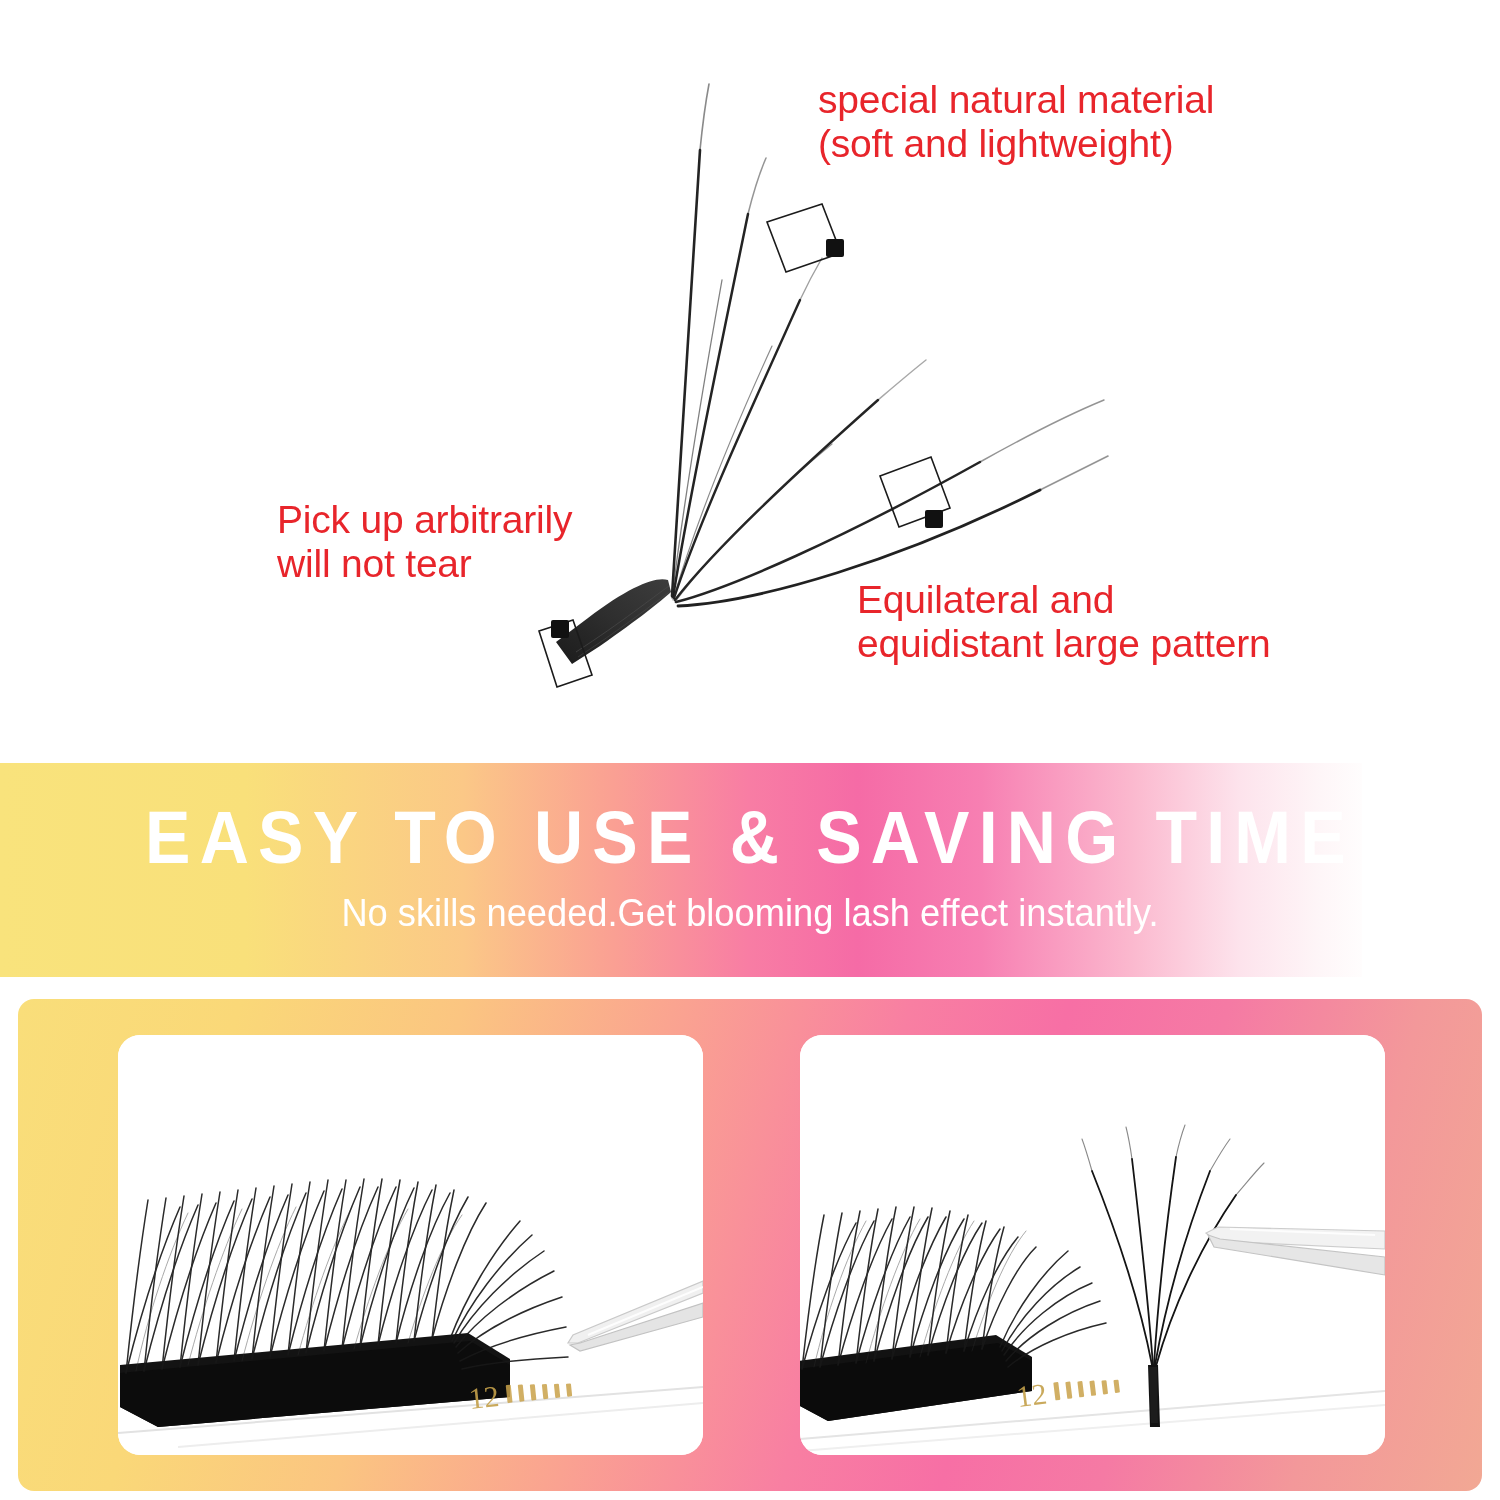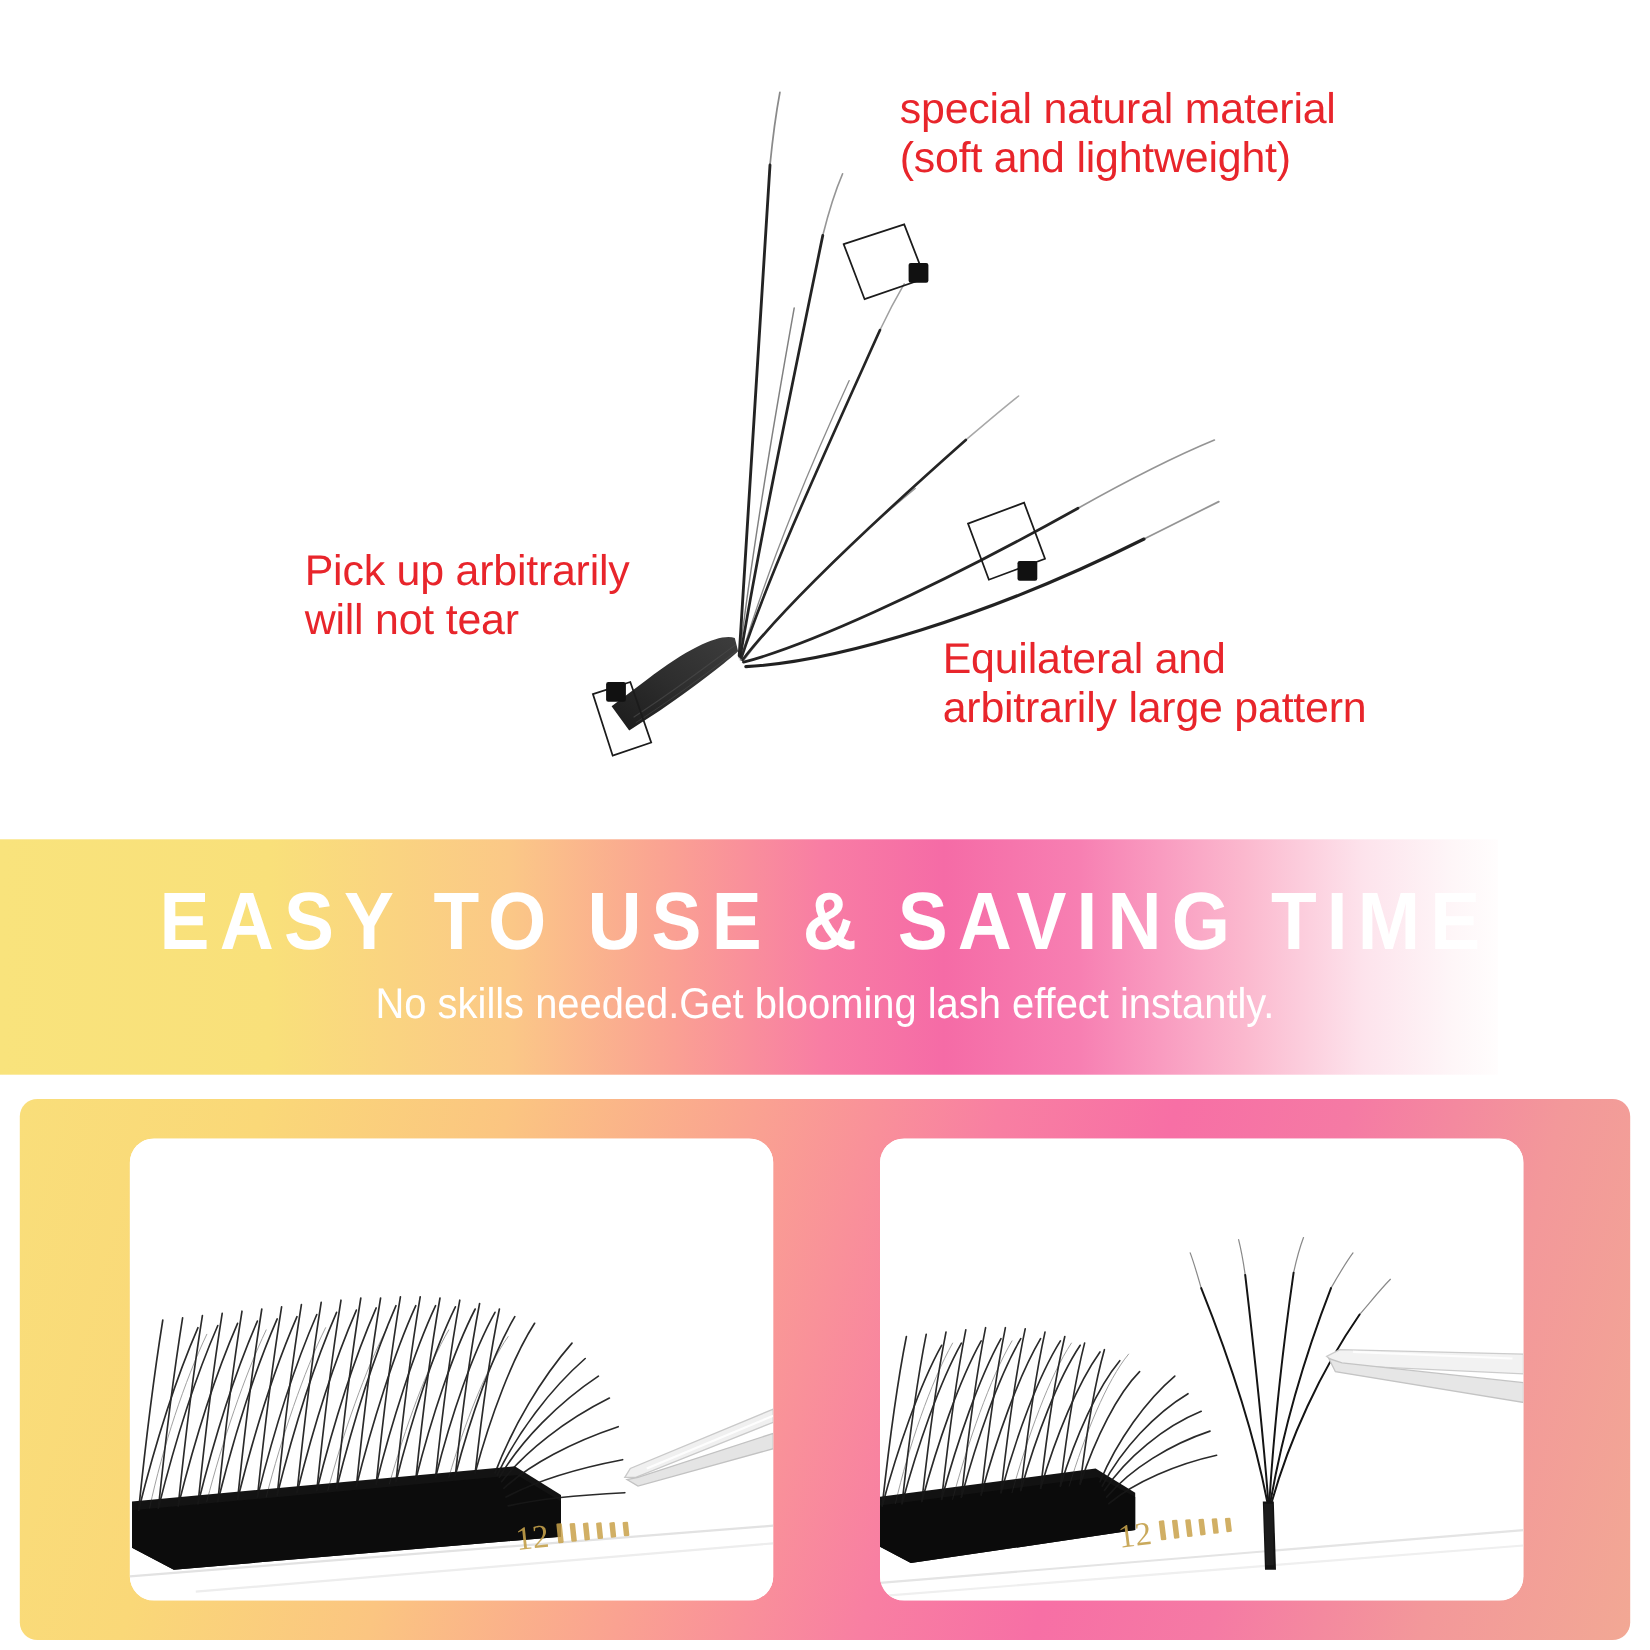--- a/index.html
+++ b/index.html
@@ -171,21 +171,21 @@
       </g>
     </svg>
 
     <div class="callout" id="callout-material">special natural material
 (soft and lightweight)</div>
 
     <div class="callout" id="callout-pickup">Pick up arbitrarily
 will not tear</div>
 
     <div class="callout" id="callout-equilateral">Equilateral and
-arbitrarily large pattern</div>
+equidistant large pattern</div>
   </section>
 
   <section id="banner">
     <div id="banner-title">EASY TO USE &amp; SAVING TIME</div>
     <div id="banner-subtitle">No skills needed.Get blooming lash effect instantly.</div>
   </section>
 
   <section id="photos-section">
 
     <div class="photo-card" id="photo-card-left">

